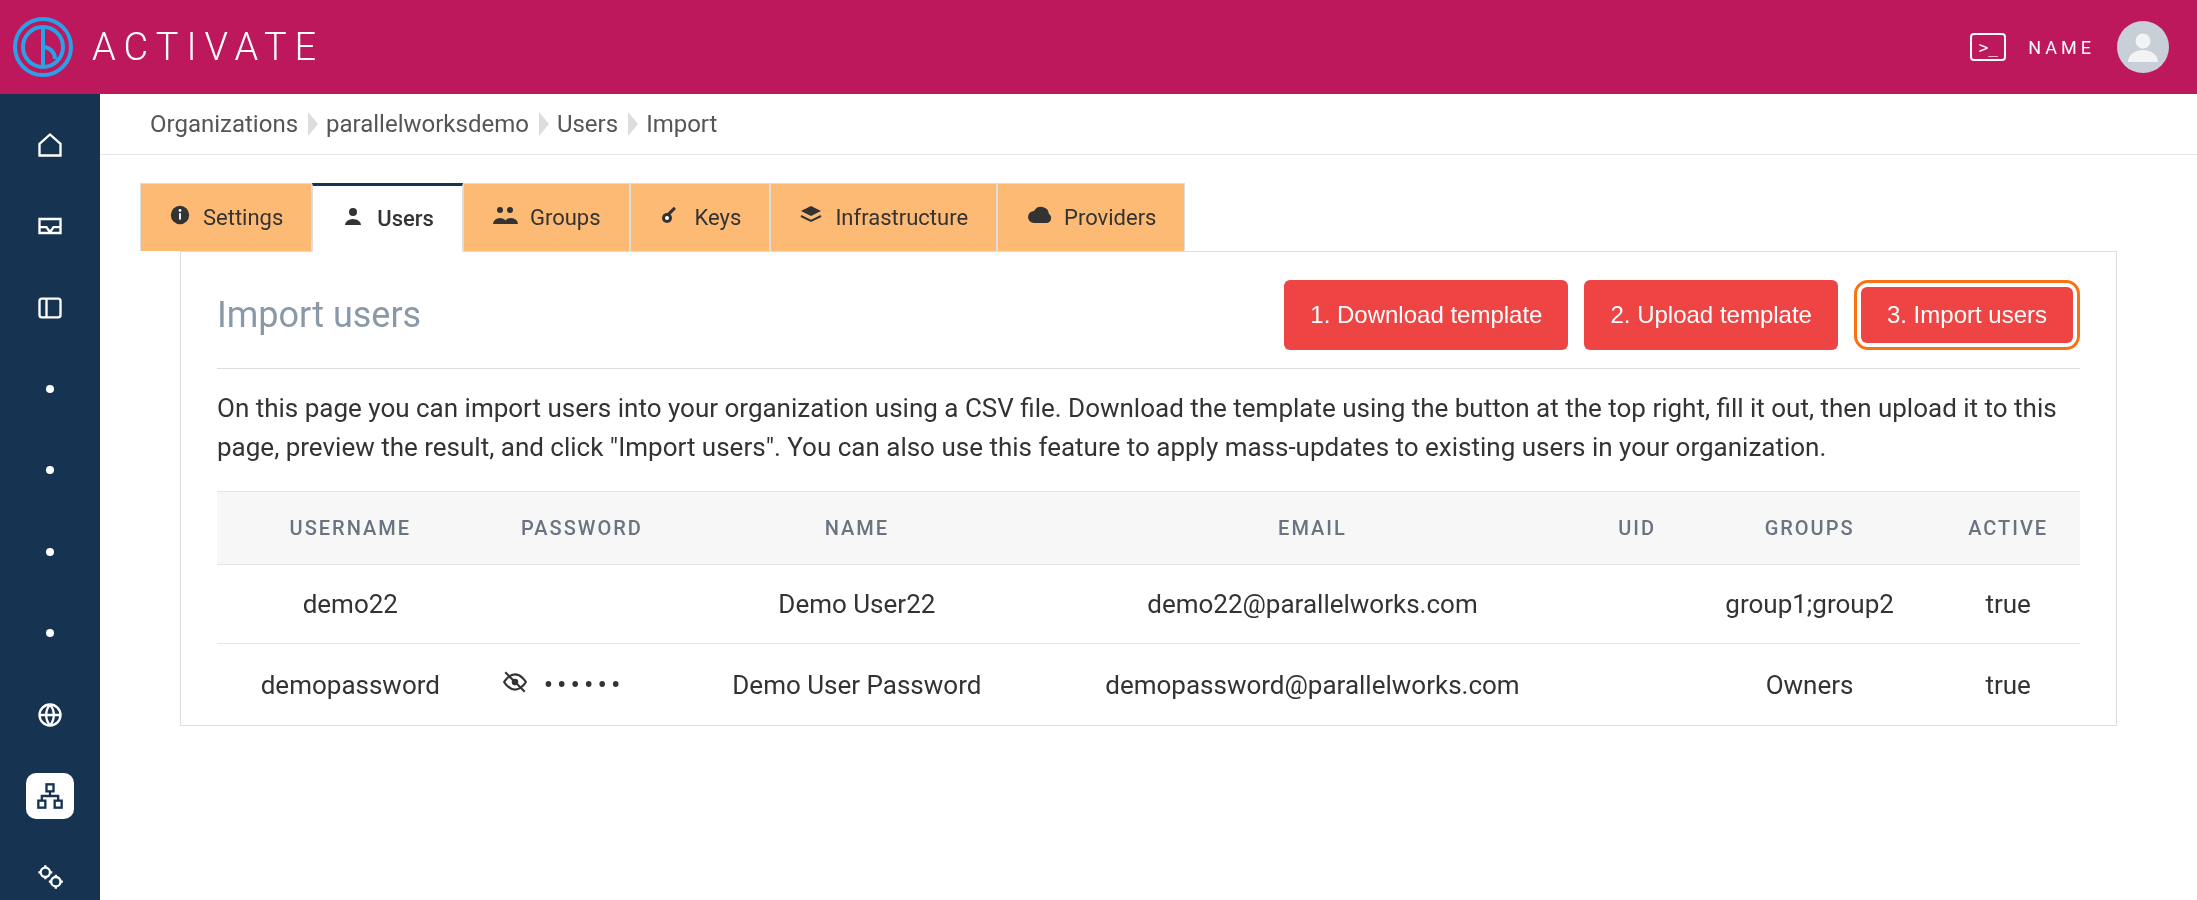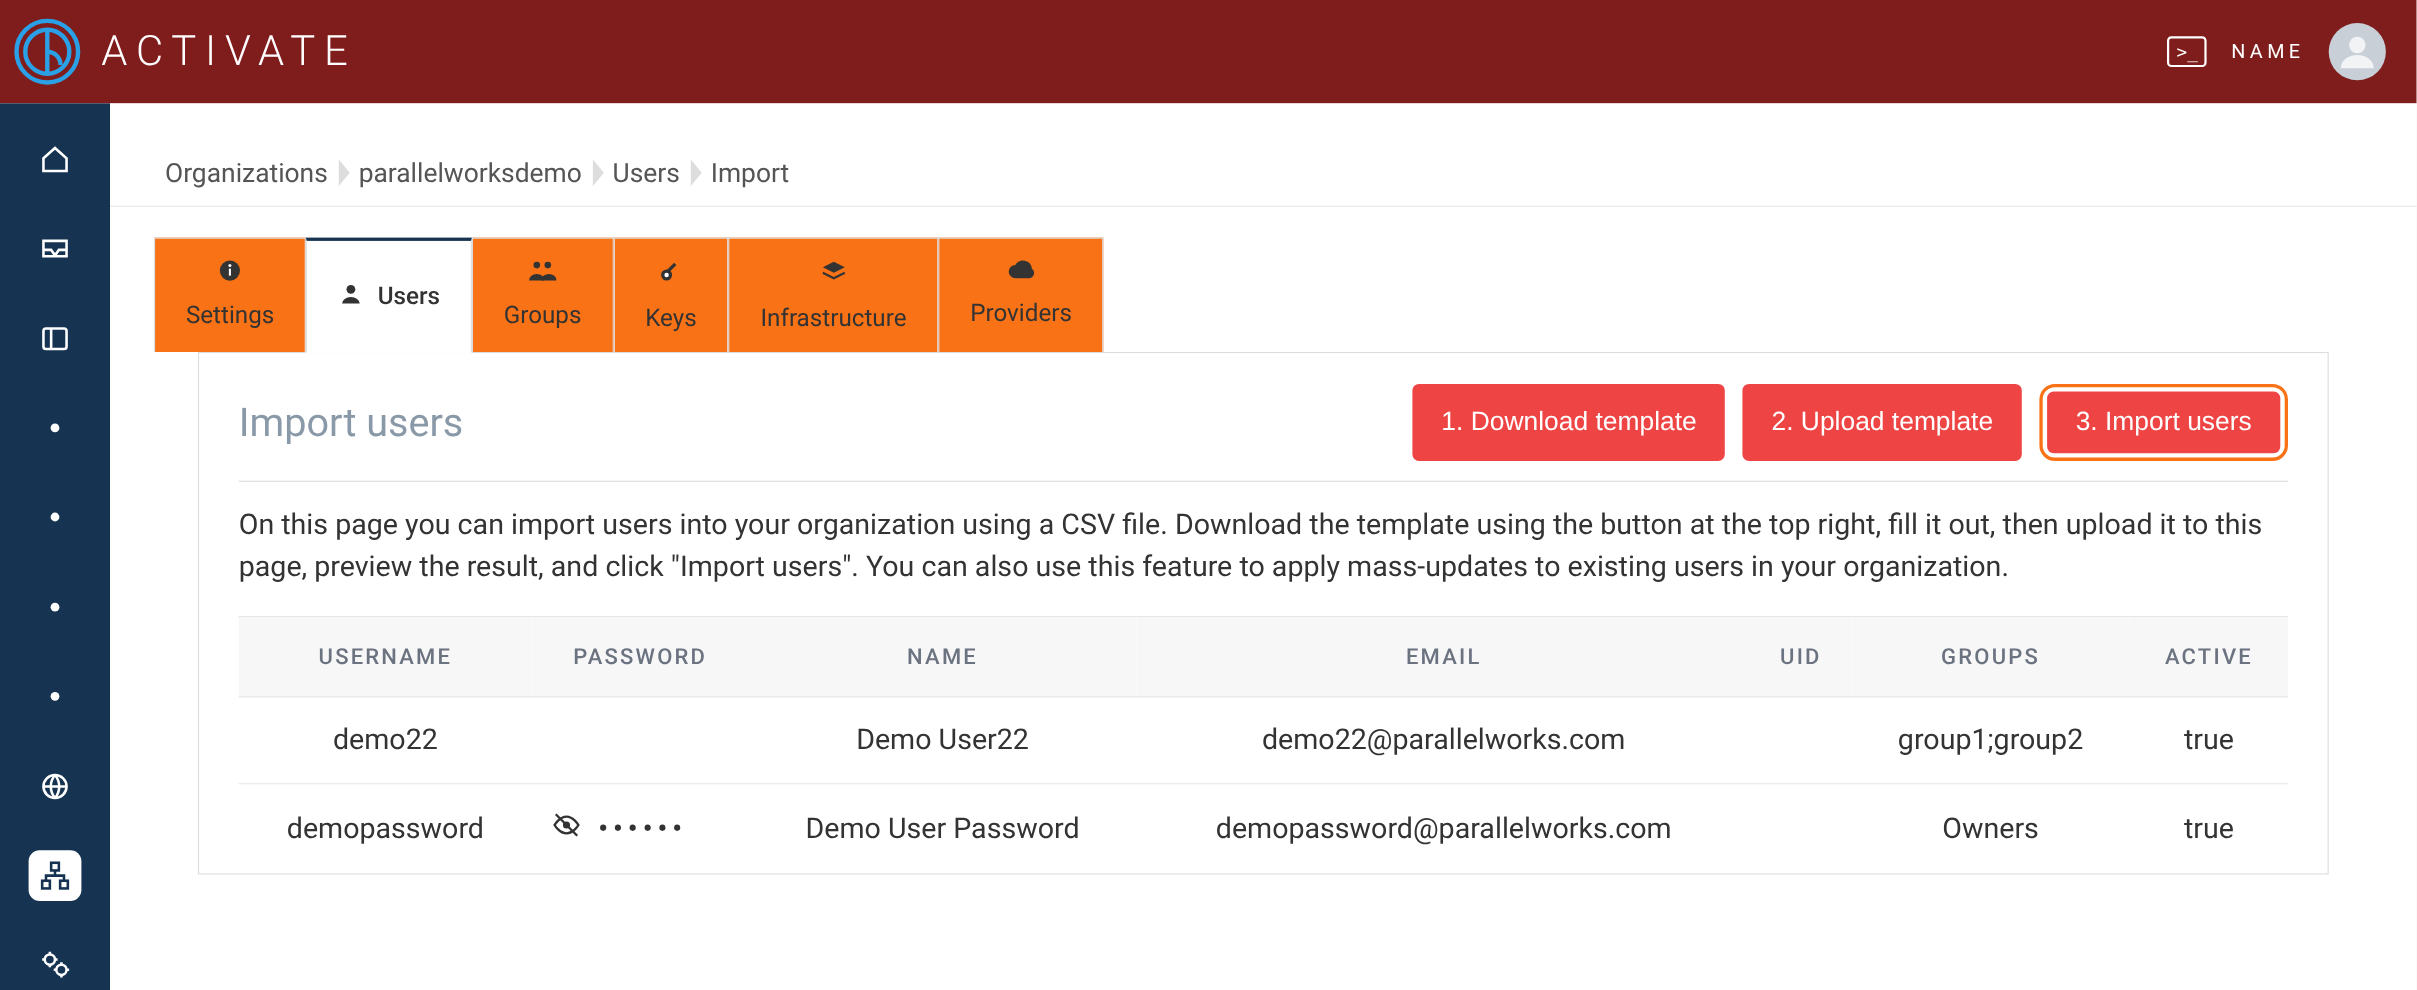--- a/index.html
+++ b/index.html
@@ -7,21 +7,21 @@
     font-family: -apple-system, BlinkMacSystemFont, "Segoe UI", Roboto, "Helvetica Neue", Arial, sans-serif;
     background: #f5f5f5;
     color: #333;
     width: 2197px;
     height: 900px;
     overflow: hidden;
   }
 
   
   .top-header {
-    background: #7f1d1d;
+    background: #be185d;
     height: 94px;
     display: flex;
     align-items: center;
     justify-content: space-between;
     padding: 0 28px 0 12px;
   }
   .brand {
     display: flex;
     align-items: center;
     gap: 18px;
@@ -105,21 +105,20 @@
     padding: 16px 40px;
     display: flex;
     align-items: center;
     border-bottom: 1px solid #e6e6e6;
   }
   .crumb {
     font-size: 24px;
     color: #555;
     padding: 0 18px 0 10px;
     position: relative;
-    margin-top: 33px;
   }
   .crumb::after {
     content: "";
     position: absolute;
     right: -2px;
     top: 50%; transform: translateY(-50%);
     border-left: 10px solid #ddd;
     border-top: 12px solid transparent;
     border-bottom: 12px solid transparent;
   }
@@ -148,22 +147,21 @@
   .tab .tab-icon { color: #333; }
   .tab.active {
     border-top: 3px solid #163351;
     font-weight: 500;
     position: relative;
     z-index: 2;
     border-bottom: 1px solid #fff;
     margin-bottom: -1px;
   }
   .tab:not(.active) {
-    background: #f97316;
-    flex-direction: column;
+    background: #fdba74;
   }
 
   
   .panel {
     border: 1px solid #ddd;
     margin: 0 40px 40px 40px;
     padding: 28px 36px 0 36px;
   }
   .panel-header {
     display: flex;

